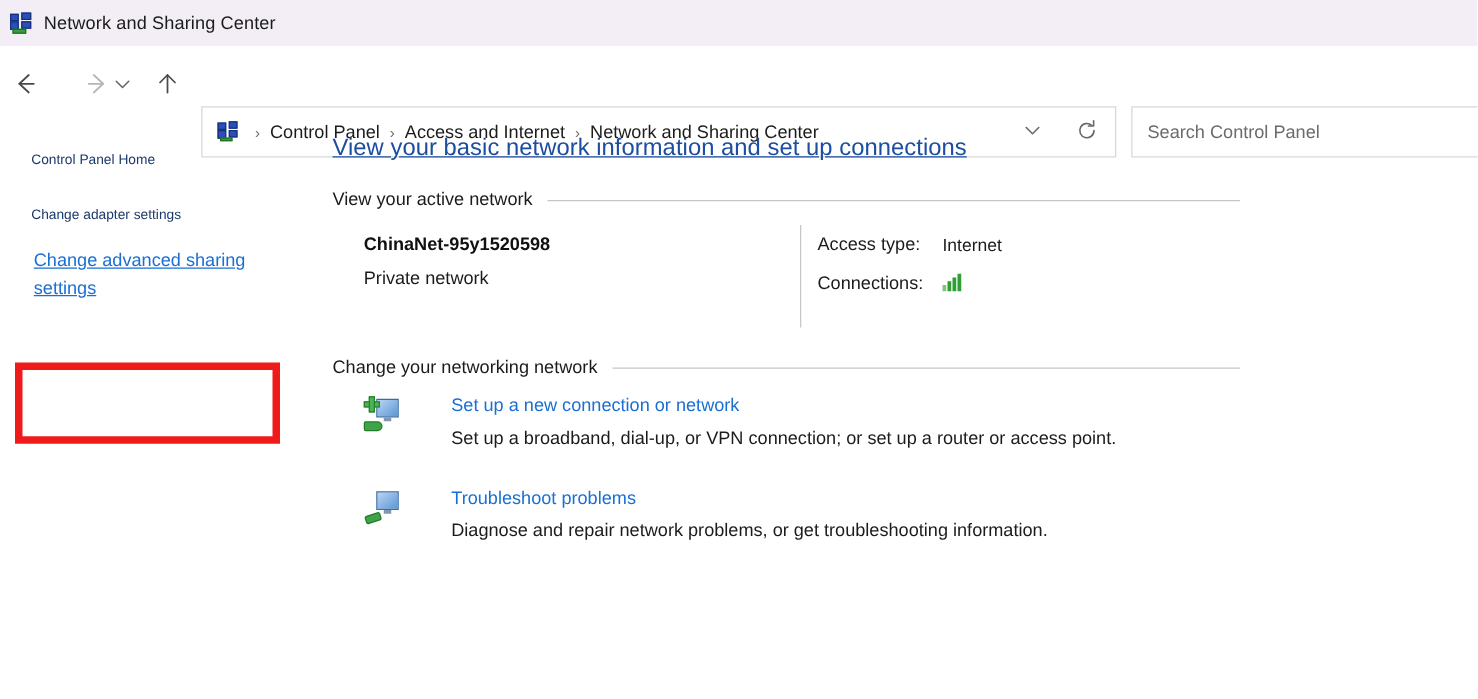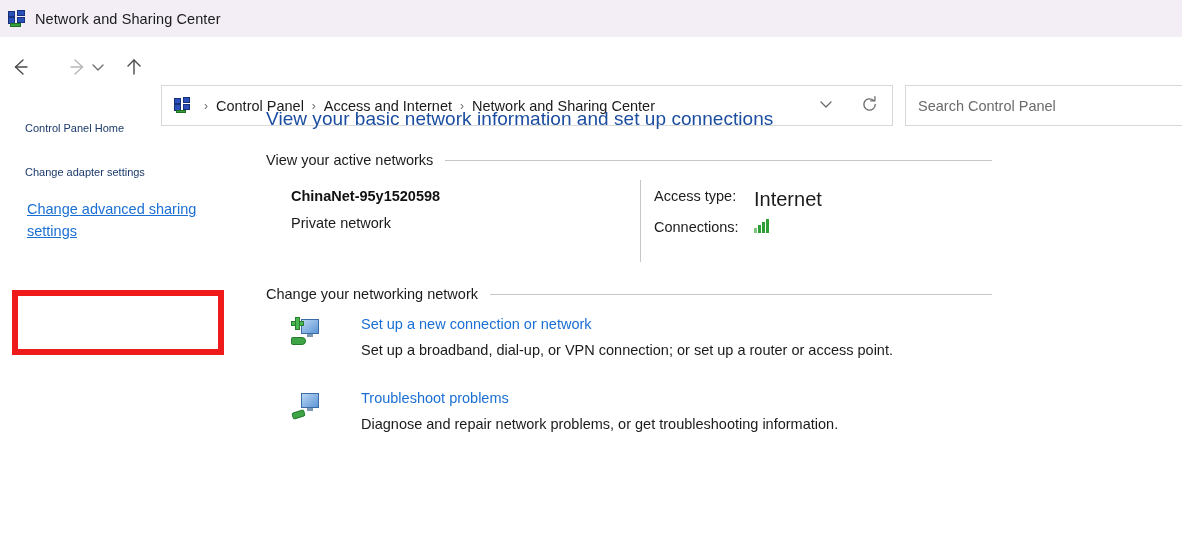--- a/index.html
+++ b/index.html
@@ -199,20 +199,21 @@
     width: 916px;
     height: 459px;
   }
   .page-heading {
     position: absolute;
     left: 0; top: 8px;
     font-size: 19px;
     color: #1b4da0;
     white-space: nowrap;
     letter-spacing: .05px;
+    text-decoration: underline;
   }
   .section {
     position: absolute;
     left: 0;
     width: 726px;
     display: flex;
     align-items: center;
   }
   .section-label {
     font-size: 14.5px;
@@ -268,21 +269,21 @@
     white-space: nowrap;
   }
   .net-detail-row + .net-detail-row { margin-top: 8px; }
   .net-key {
     font-size: 14.5px;
     color: #1b1b1b;
     width: 100px;
     flex: none;
   }
   .net-val {
-    font-size: 20px;
+    font-size: 14px;
     color: #1b1b1b;
   }
   .net-val-link {
     font-size: 14.5px;
     color: #1a6fd4;
     cursor: pointer;
   }
   .signal-icon {
     width: 17px; height: 14px;
     margin-right: 7px;
@@ -464,21 +465,21 @@
     <a>Change advanced sharing settings</a>
   </div>
   <div class="redbox"></div>
 </div>
 
 <div class="content">
 
   <div class="page-heading">View your basic network information and set up connections</div>
 
   <div class="section sec-active">
-    <span class="section-label">View your active networks</span>
+    <span class="section-label">View your active network</span>
     <span class="section-rule"></span>
   </div>
 
   <div class="network-row">
     <div class="net-left">
       <div class="net-name">ChinaNet-95y1520598</div>
       <div class="net-type">Private network</div>
     </div>
 
     <div class="net-divider"></div>

